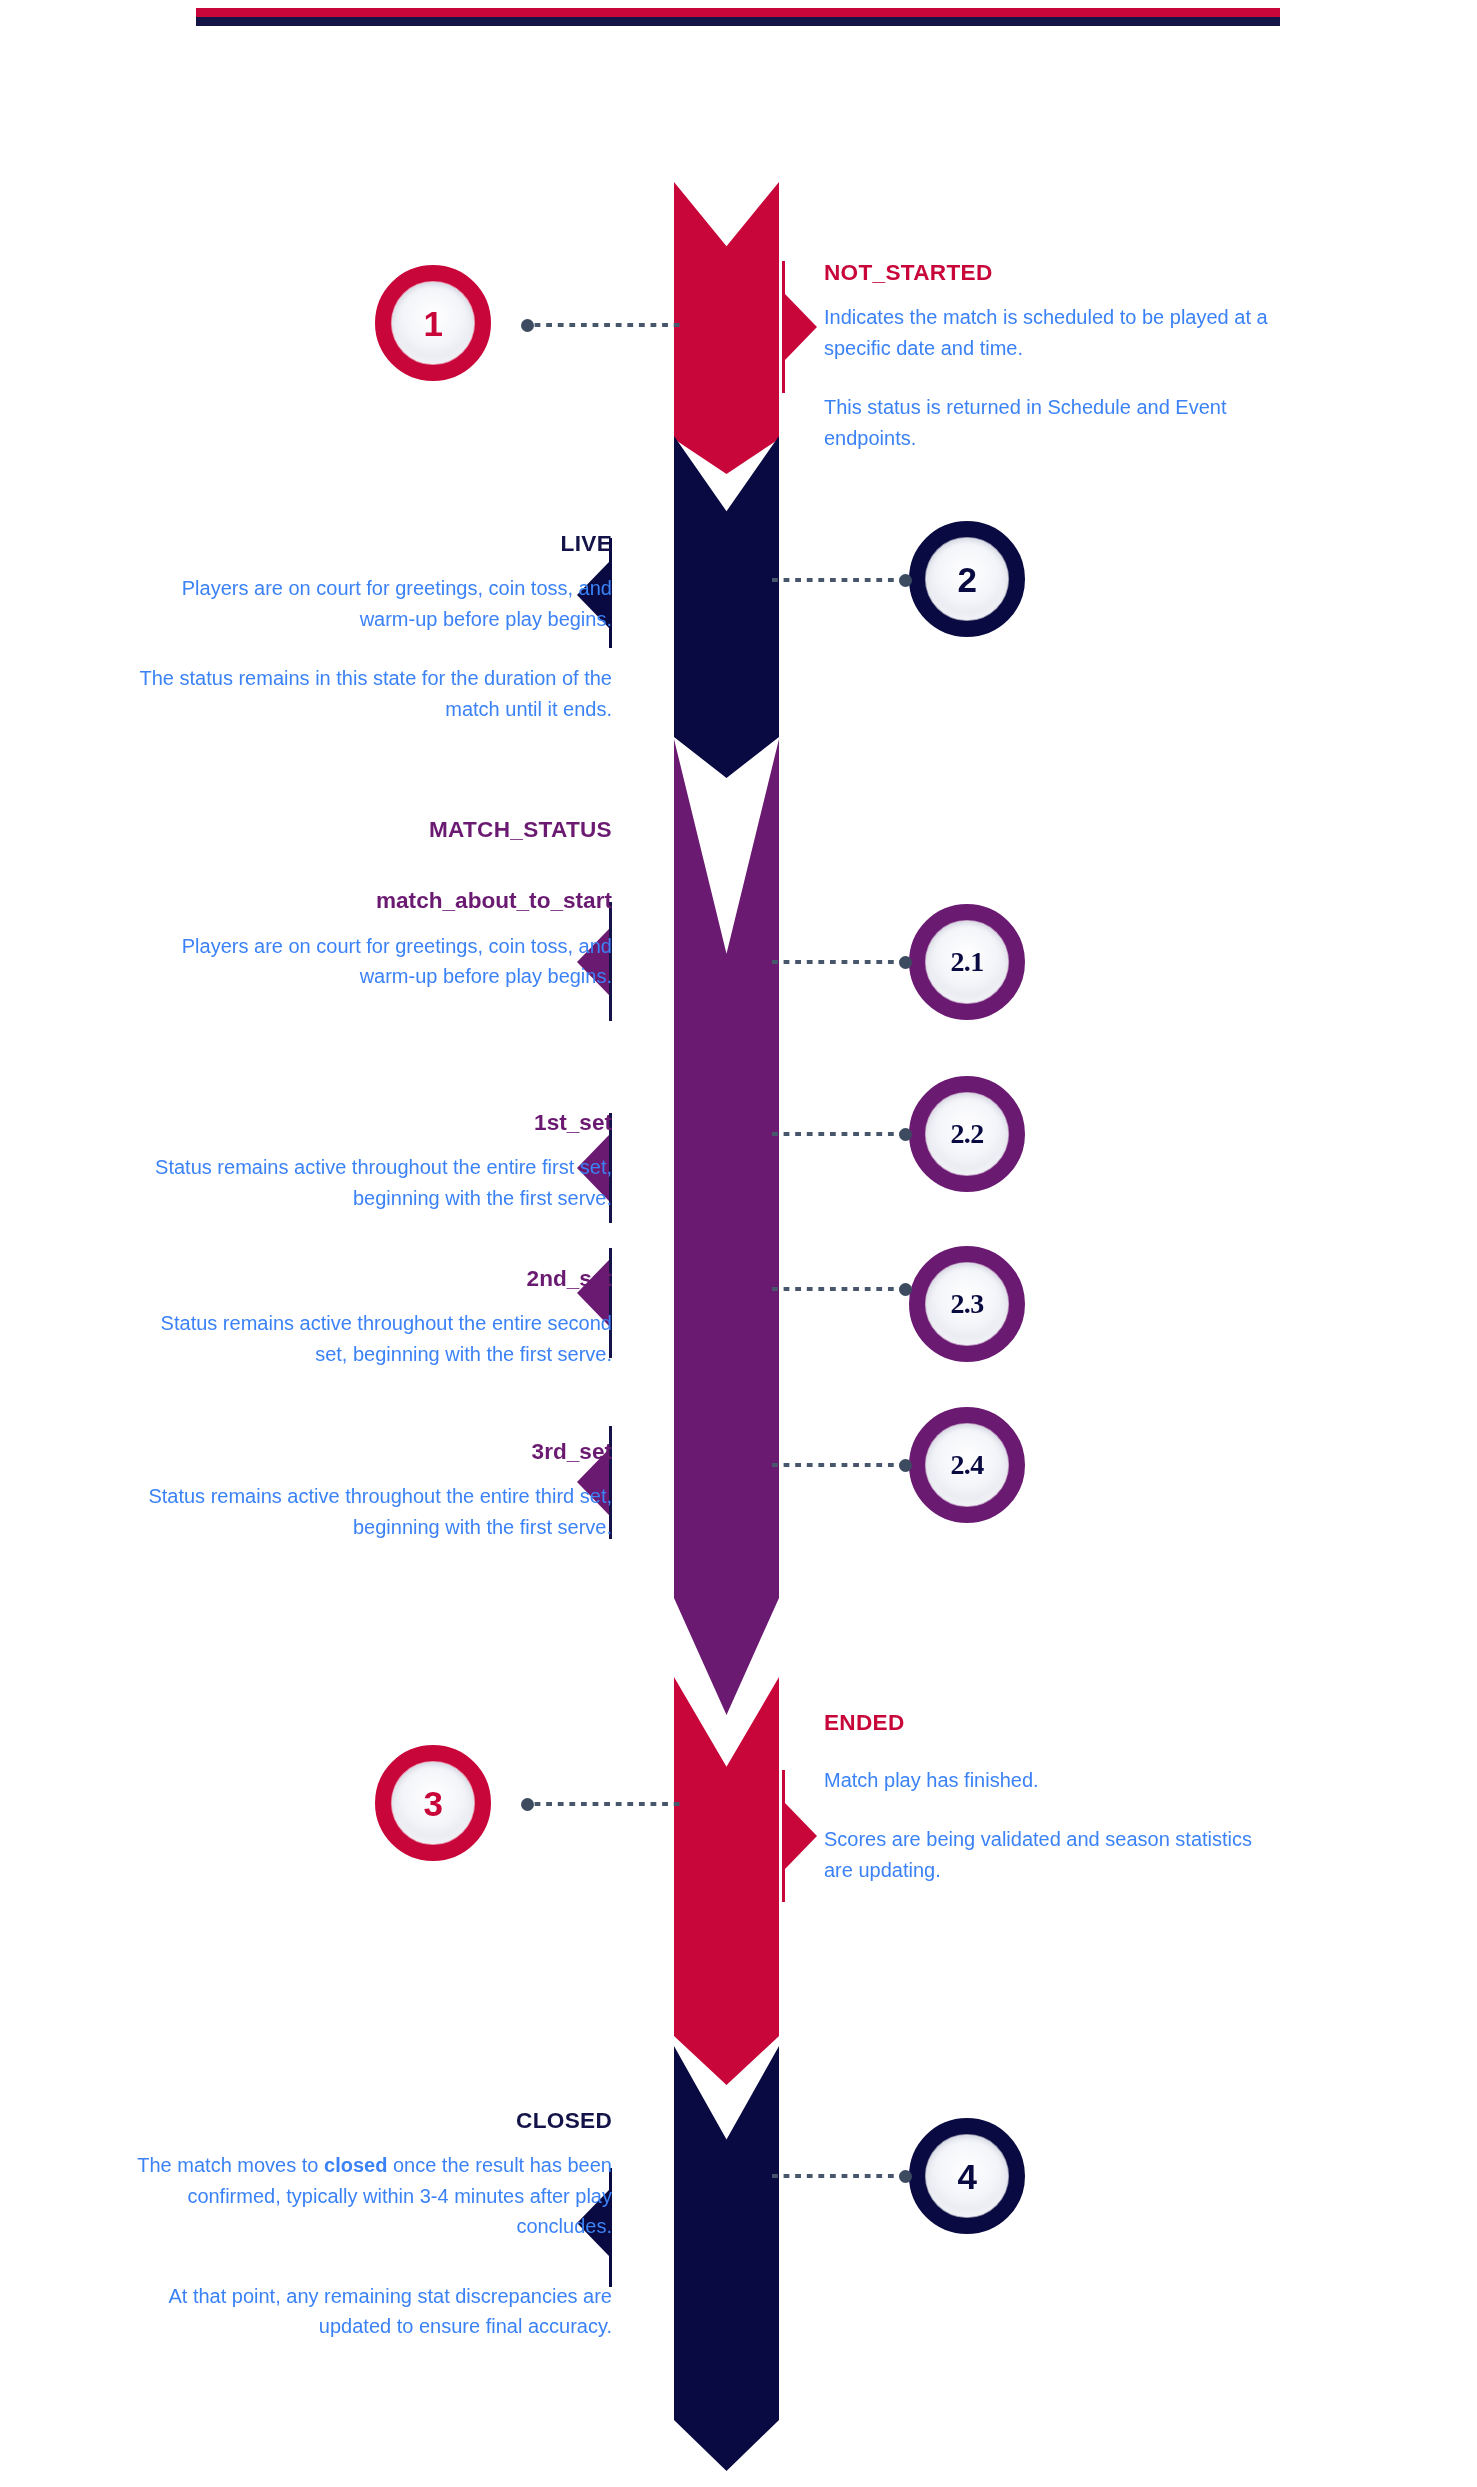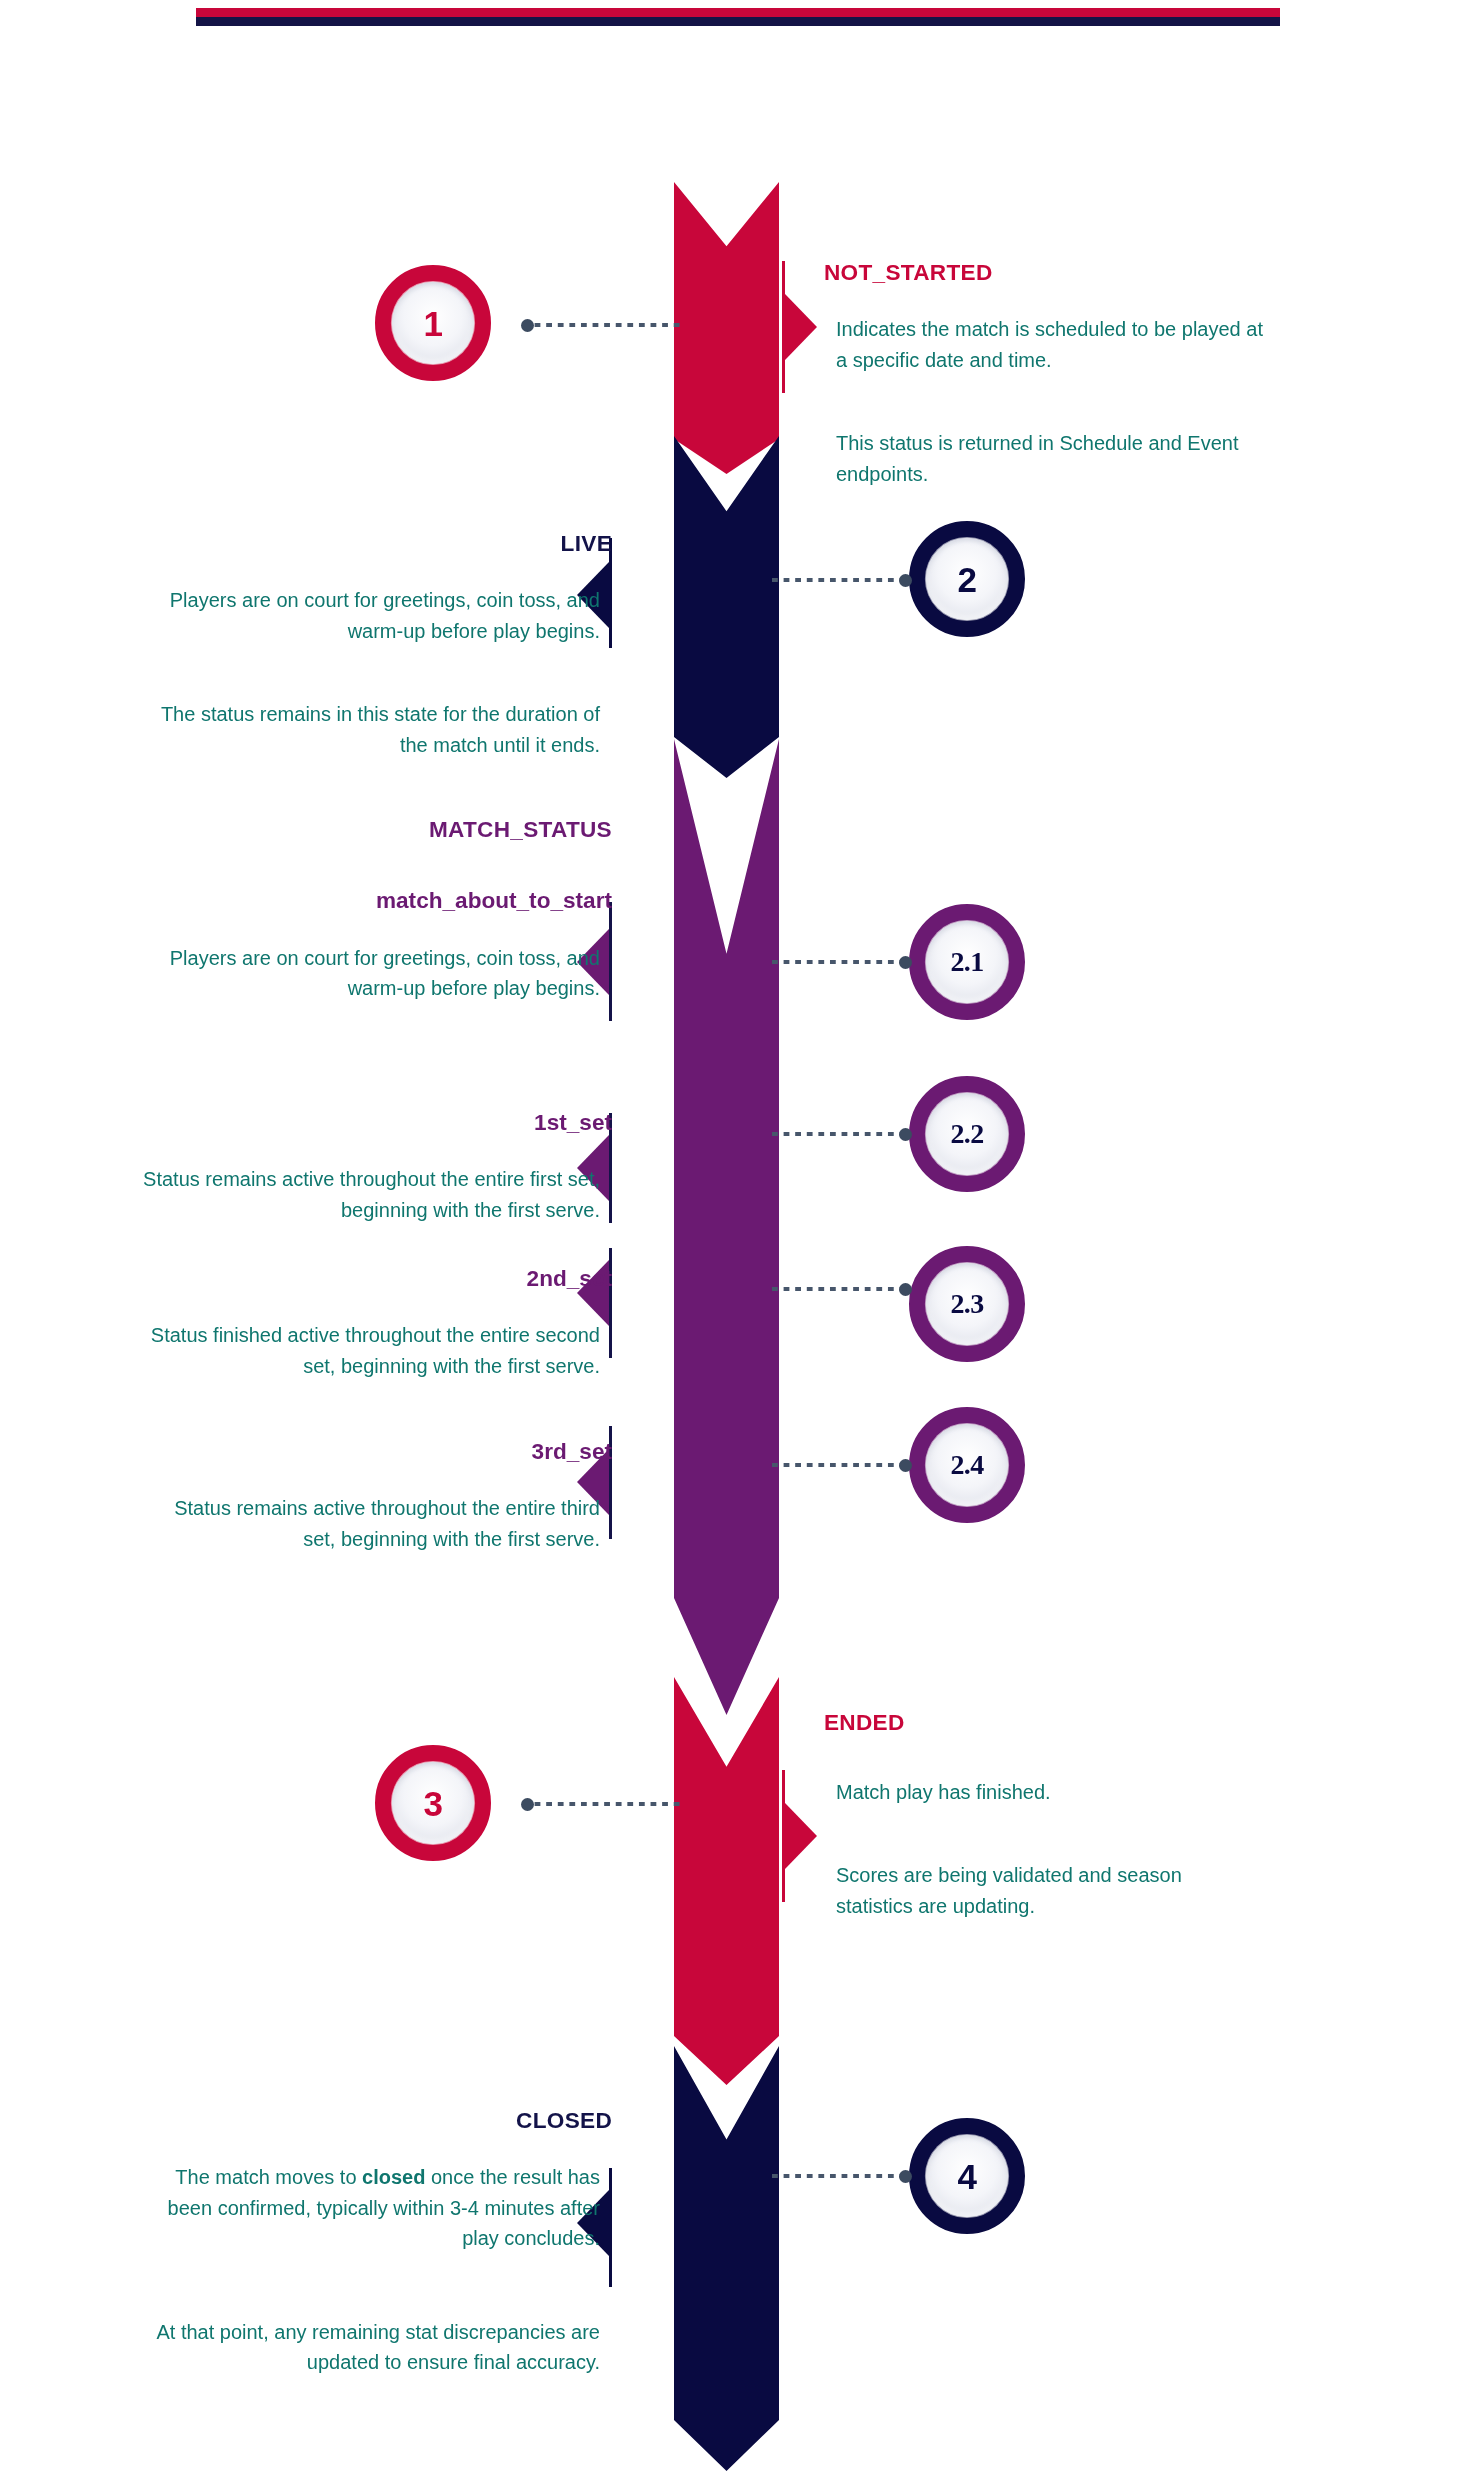--- a/index.html
+++ b/index.html
@@ -136,23 +136,23 @@
     letter-spacing:0.3px;
     line-height:1.15;
     margin:0 0 0 0;
   }
   .hdr.red   { color:#C8063A; }
   .hdr.navy  { color:#131349; }
   .hdr.purple{ color:#6B1A72; }
   .hdr.code{ letter-spacing:0px; }
   .para{
     font-size:20px;
-    color:#0f766e;
+    color:#3b82f6;
     line-height:1.52;
-    margin:12px;
+    margin:0;
   }
   .gap-sm{ height:16.5px; }
   .gap-md{ height:29px; }
   .gap-lg{ height:39px; }
   b{ font-weight:700; }
 </style>
 </head>
 <body>
 
 <div id="page">
@@ -257,21 +257,21 @@
   <div class="connector from-right" style="left:772px; top:1287px; width:138px;">
     <div class="knob"></div>
   </div>
   <div class="pointer left" style="left:612px; top:1248px; height:110px;">
     <div class="stem" style="background:#141349;"></div>
     <div class="tri" style="border-right:32px solid #6B1A72; top:12px;"></div>
   </div>
   <div class="txt right" style="left:127px; top:1266px; width:485px;">
     <div class="hdr purple code">2nd_set</div>
     <div class="gap-sm"></div>
-    <p class="para">Status finished active throughout the entire second set, beginning with the first serve.</p>
+    <p class="para">Status remains active throughout the entire second set, beginning with the first serve.</p>
   </div>
 
   <div class="badge ring-purple small" style="left:909px; top:1407px;">
     <div class="inner">
       <span class="num navy">2.4</span>
     </div>
   </div>
   <div class="connector from-right" style="left:772px; top:1463px; width:138px;">
     <div class="knob"></div>
   </div>

